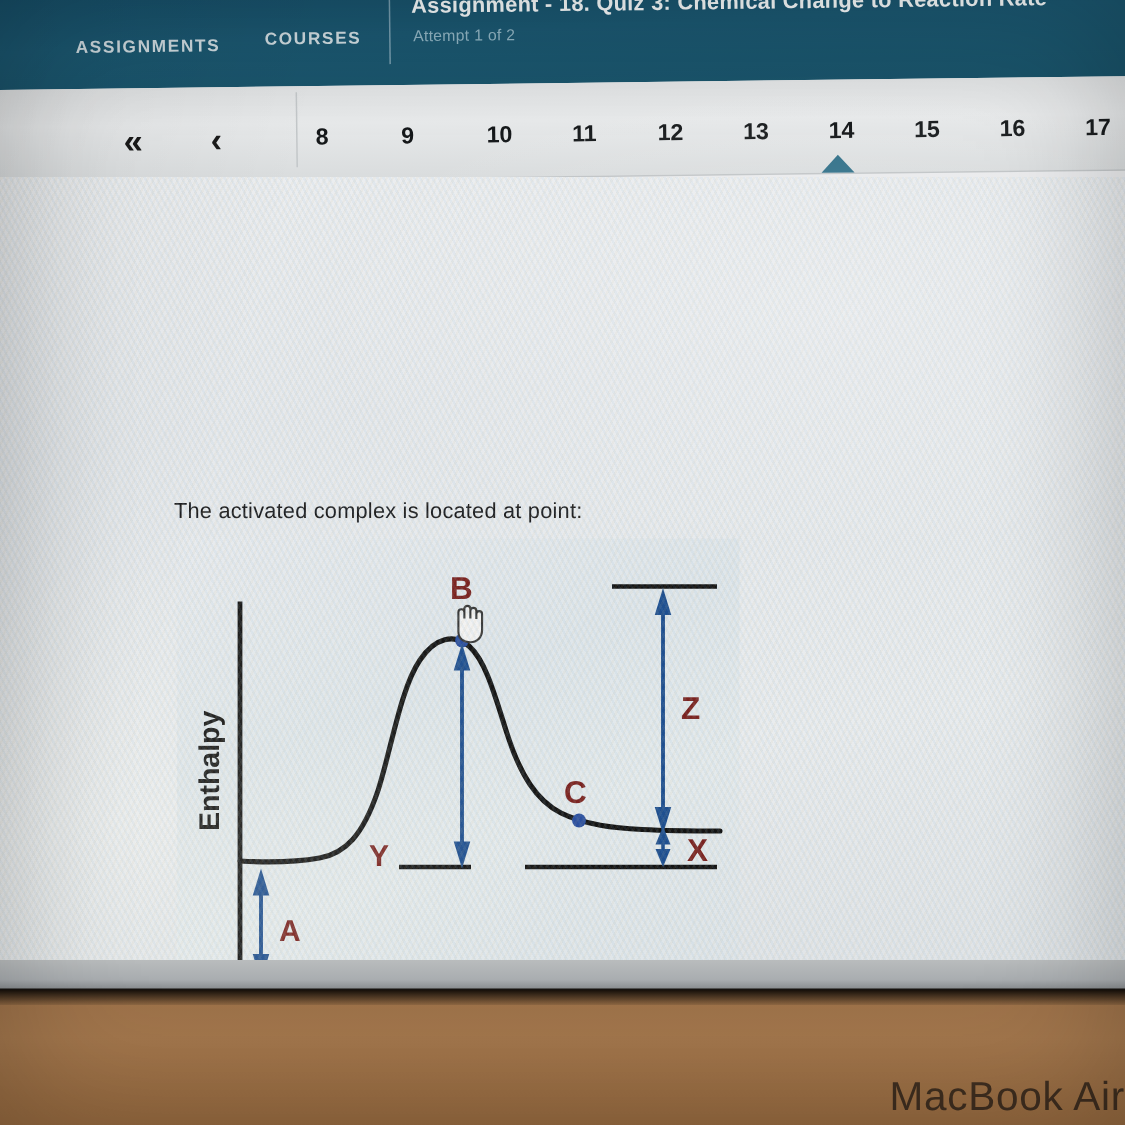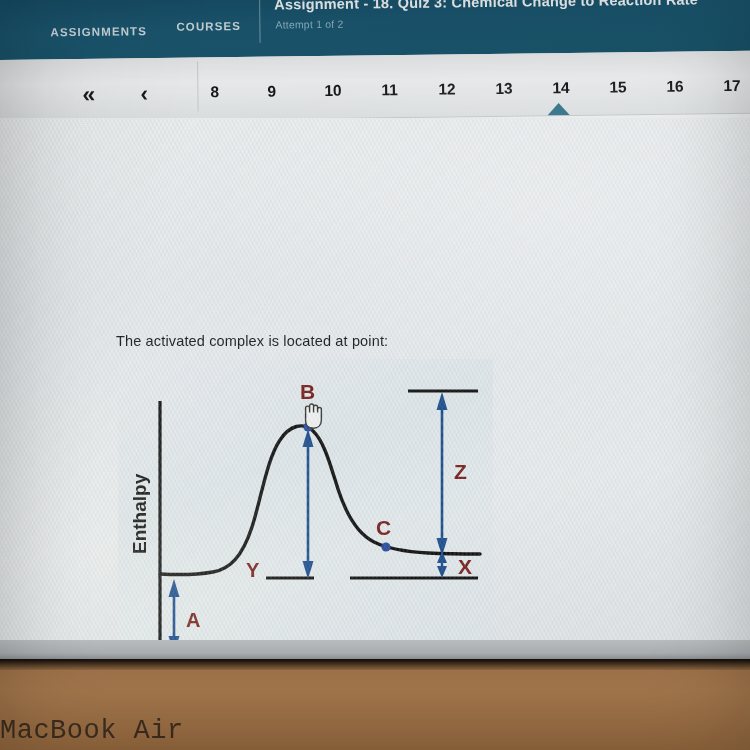--- a/index.html
+++ b/index.html
@@ -32,25 +32,25 @@
   .desk-shadow {
     position: absolute;
     left: 0; top: 660px;
     width: 750px; height: 10px;
     background: linear-gradient(180deg,rgba(0,0,0,.85),rgba(0,0,0,.1));
   }
   .macbook-text {
     position: absolute;
     left: 0; top: 716px;
     width: 750px;
-    text-align: left;
+    text-align: right;
     color: #2b2018;
     font-size: 27px;
     letter-spacing: .5px;
-    font-family: Liberation Mono, monospace;
+    font-family: Liberation Sans, sans-serif;
     opacity: .82;
   }
   
   .bezel-bottom {
     position: absolute;
     left: 0; top: 640px;
     width: 750px; height: 24px;
     background: linear-gradient(180deg,#b9bcbd 0%, #a9adb0 55%, #6f7376 100%);
   }
   .bezel-bottom:after{

